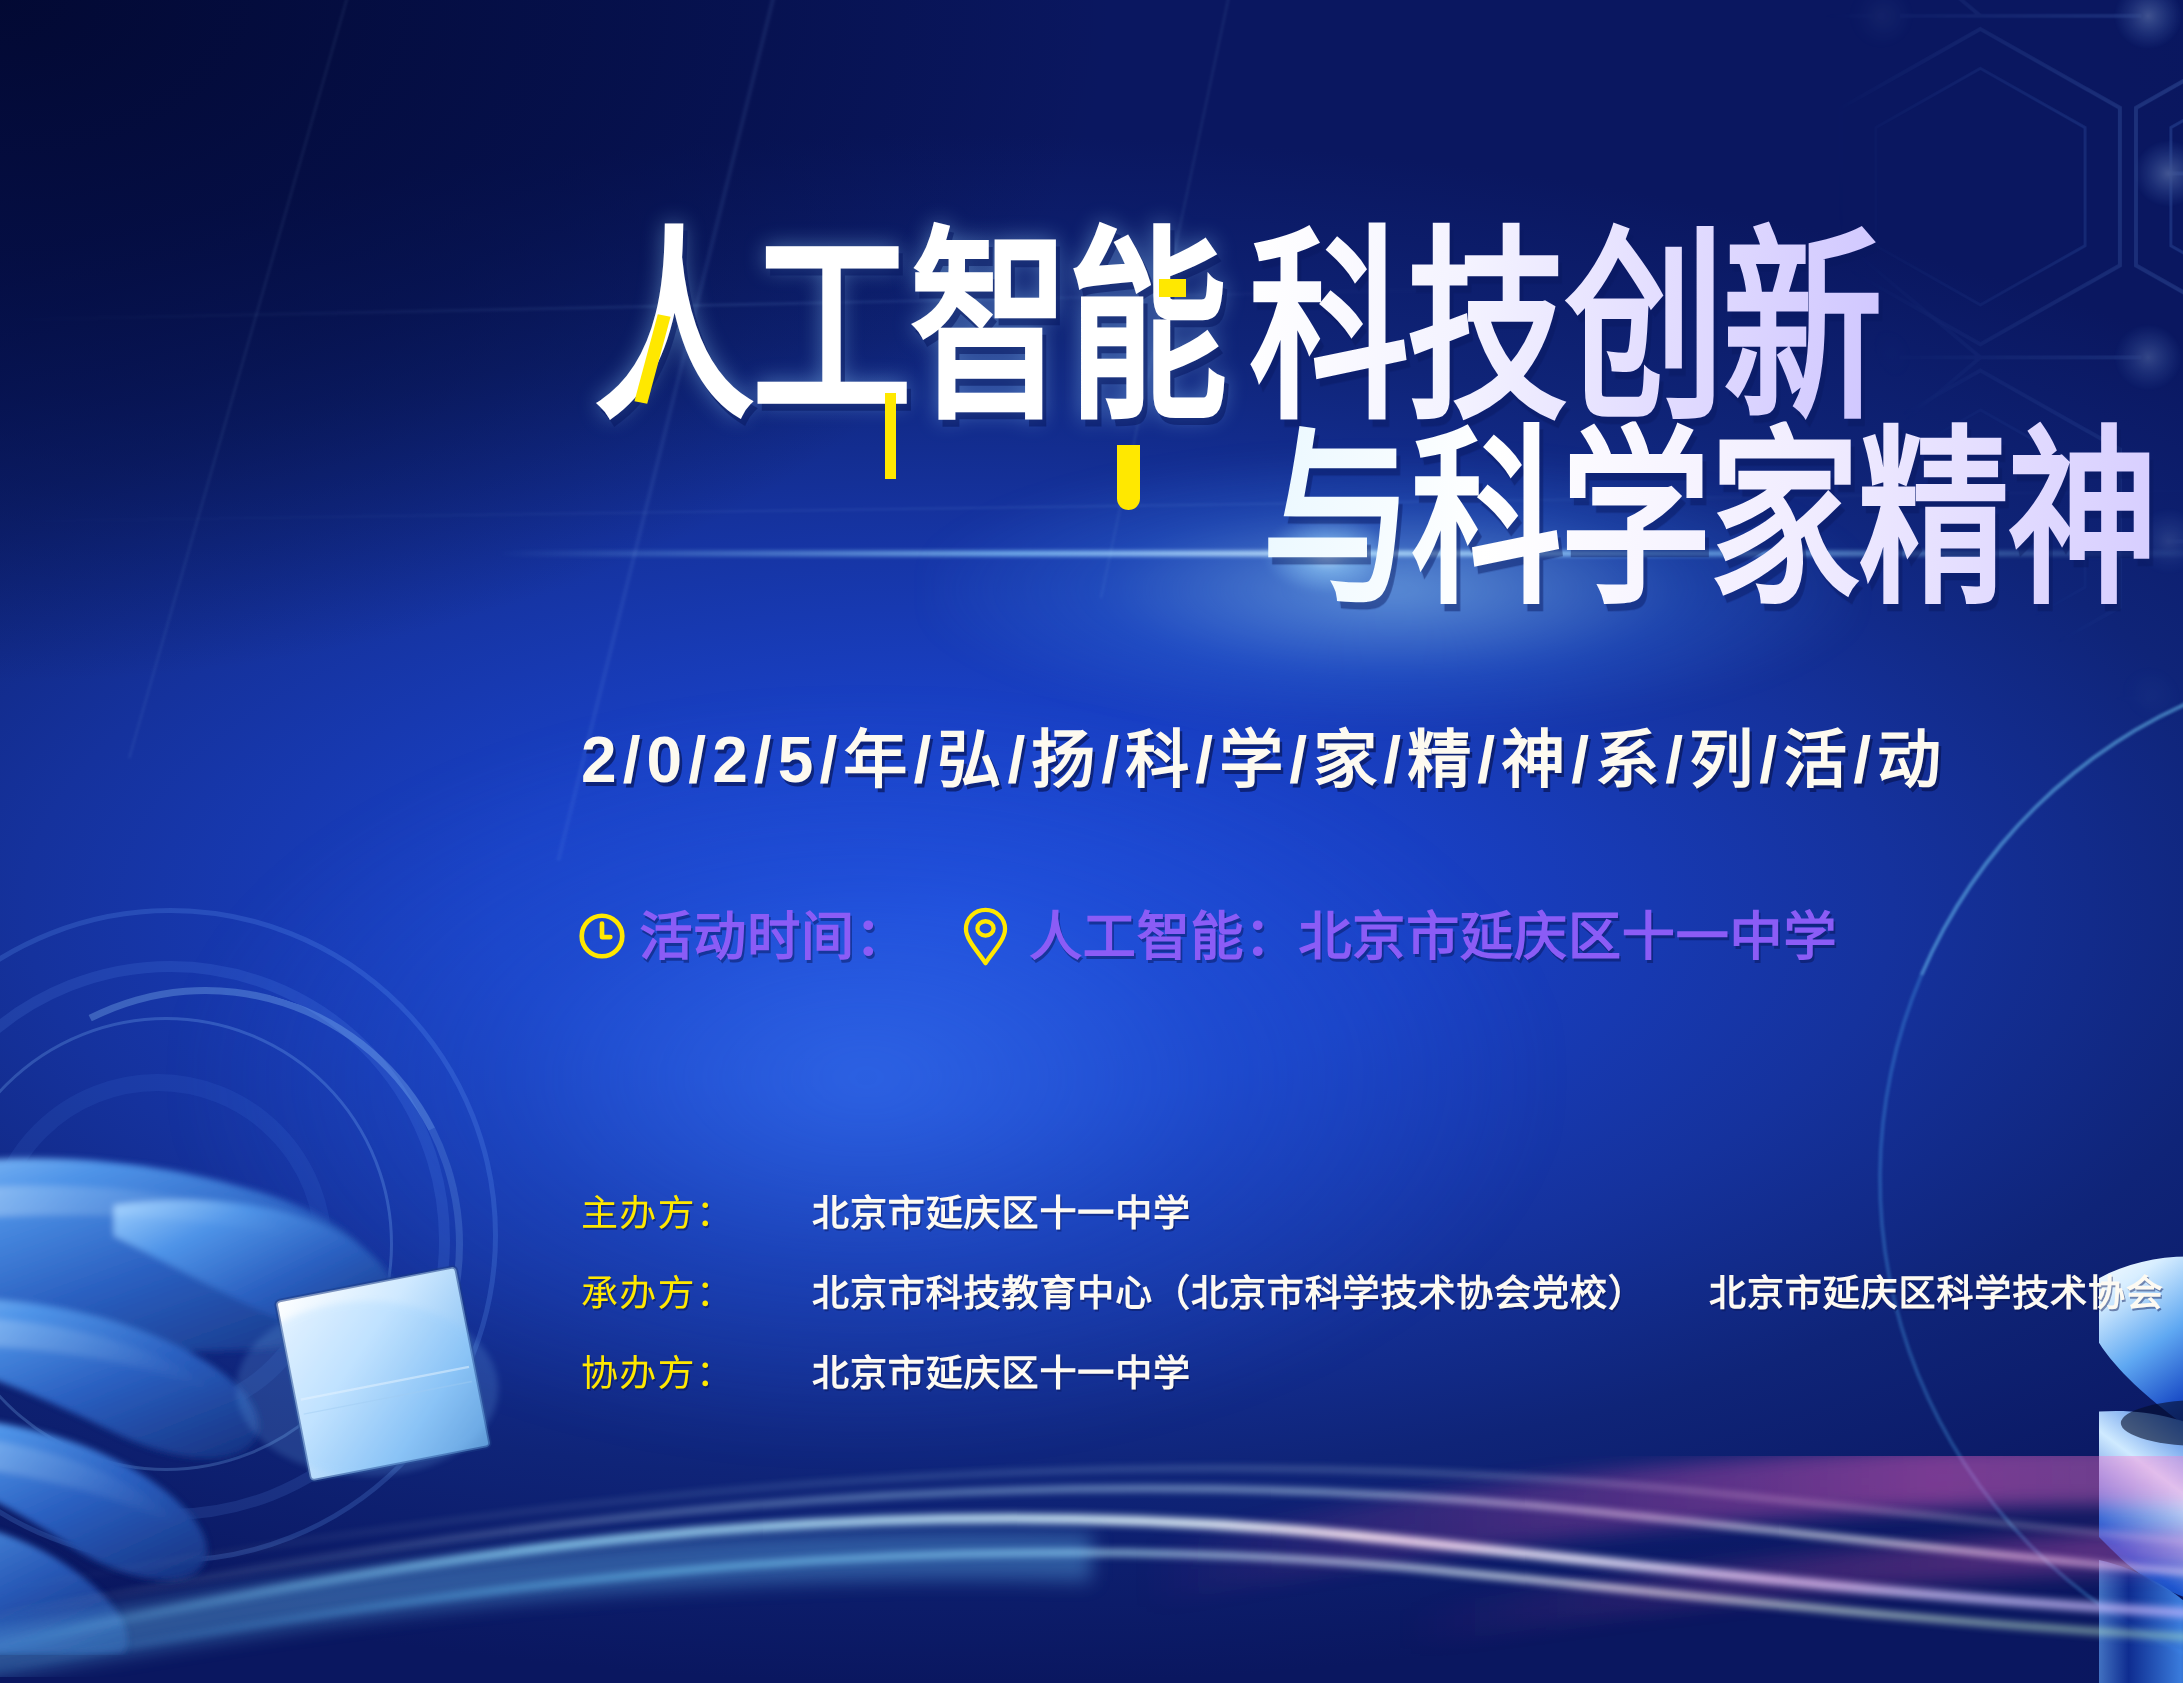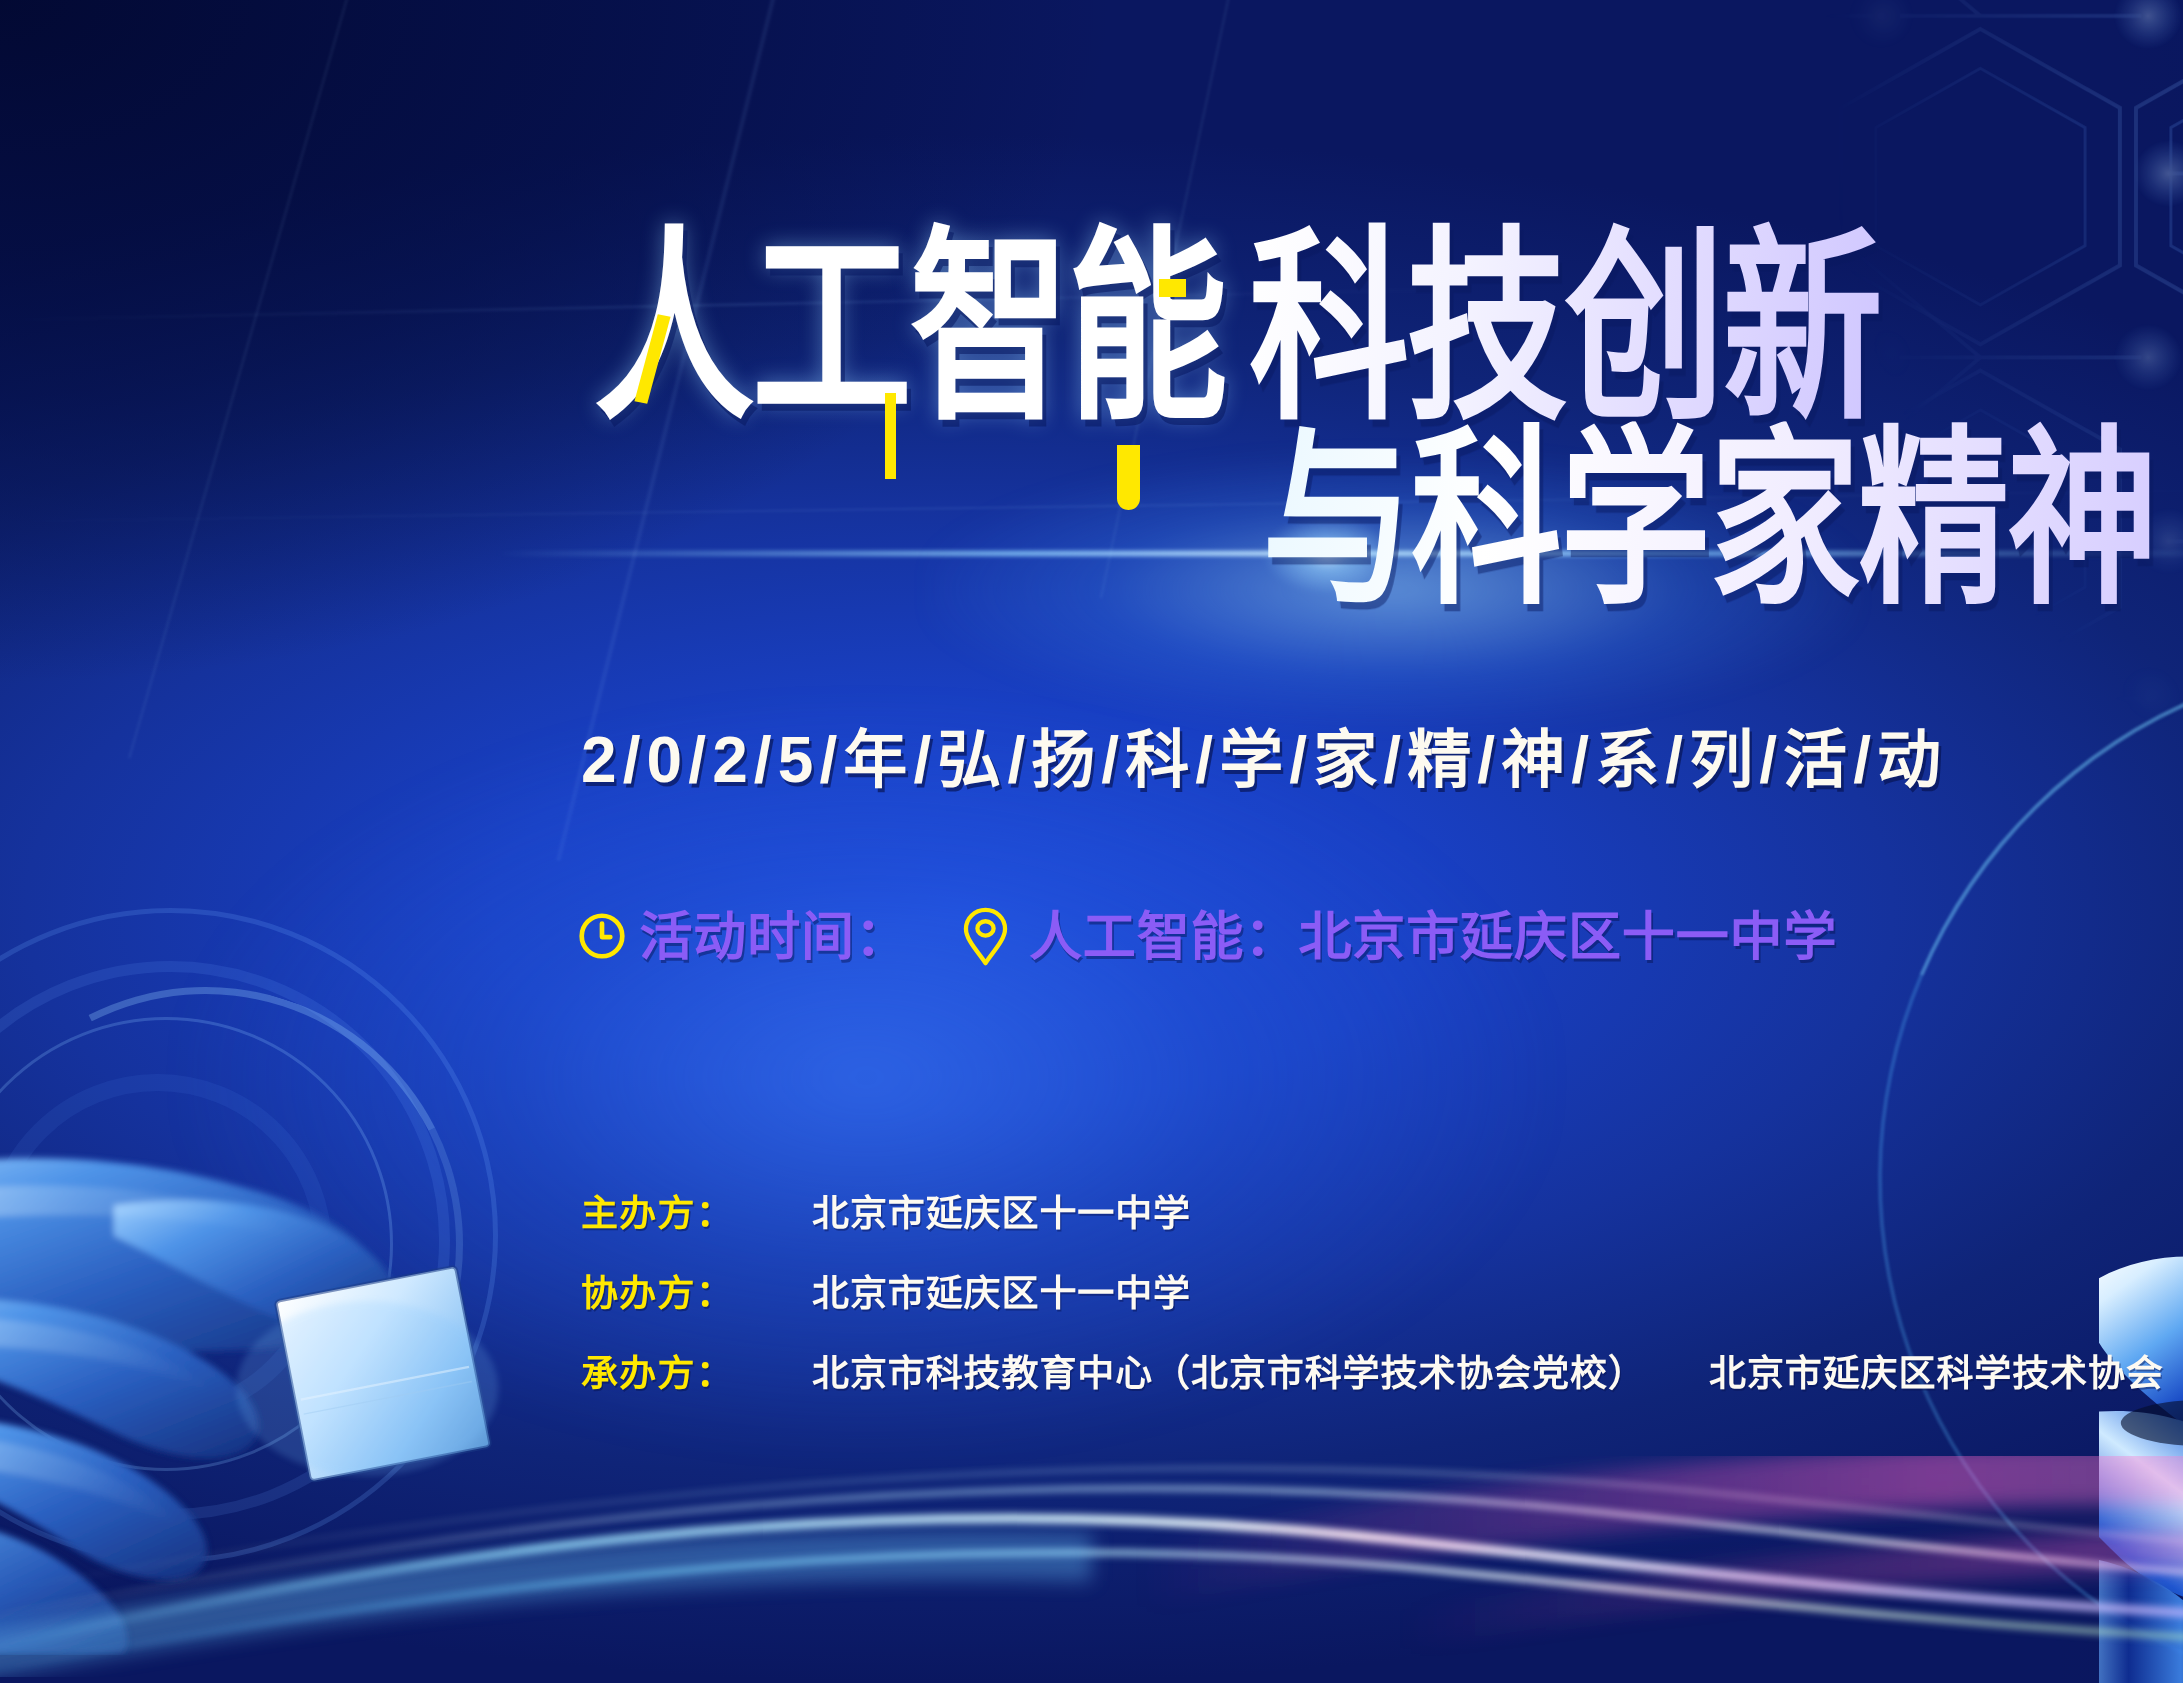--- a/index.html
+++ b/index.html
@@ -203,21 +203,21 @@
   .org-row{
     display:flex; align-items:baseline;
     margin-bottom:36px;
     white-space:nowrap;
   }
   .org-row:last-child{ margin-bottom:0; }
   .org-label{
     color:#ffe800;
     font-size:37px;
     line-height:44px;
-    font-weight:700;
+    font-weight:400;
     letter-spacing:1.3px;
     width:231px;
     flex:0 0 231px;
     text-shadow:1.3px 1.7px 0 rgba(6,18,80,.5);
   }
   .org-value{
     color:#fdfaf2;
     font-size:37px;
     line-height:44px;
     font-weight:700;
@@ -544,31 +544,31 @@
     <div class="orgs">
 
       <div class="org-row">
         <span class="org-label">主办方：</span>
         <span class="org-value">
           <span>北京市延庆区十一中学</span>
         </span>
       </div>
 
       <div class="org-row">
-        <span class="org-label">协办方：</span>
-        <span class="org-value">
-          <span>北京市延庆区十一中学</span>
-        </span>
-      </div>
-
-      <div class="org-row">
         <span class="org-label">承办方：</span>
         <span class="org-value">
           <span>北京市科技教育中心（北京市科学技术协会党校）</span>
           <span class="second">北京市延庆区科学技术协会</span>
         </span>
       </div>
 
+      <div class="org-row">
+        <span class="org-label">协办方：</span>
+        <span class="org-value">
+          <span>北京市延庆区十一中学</span>
+        </span>
+      </div>
+
     </div>
 
   </div>
 </div>
 
 
 </body></html>

